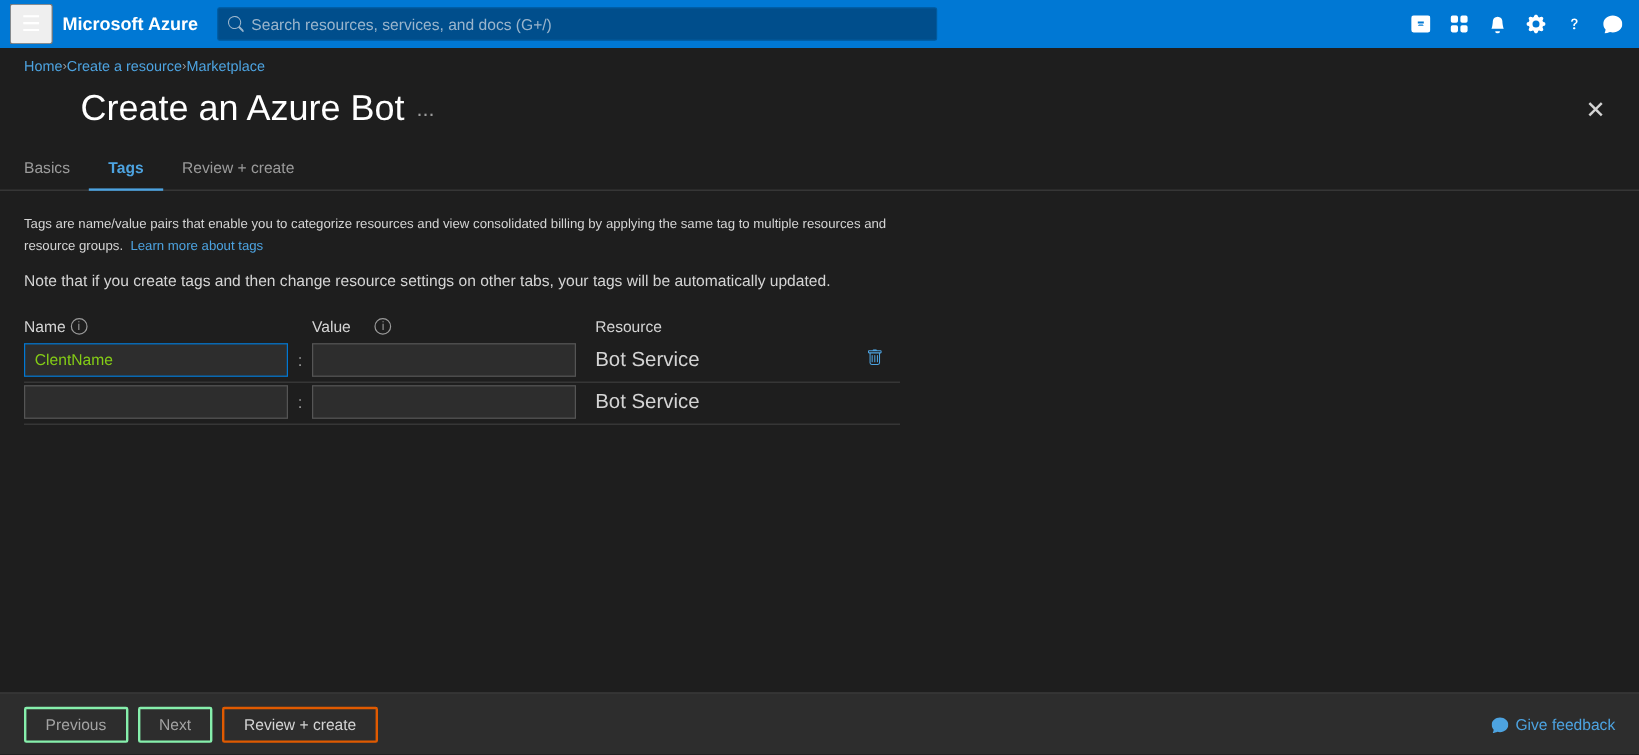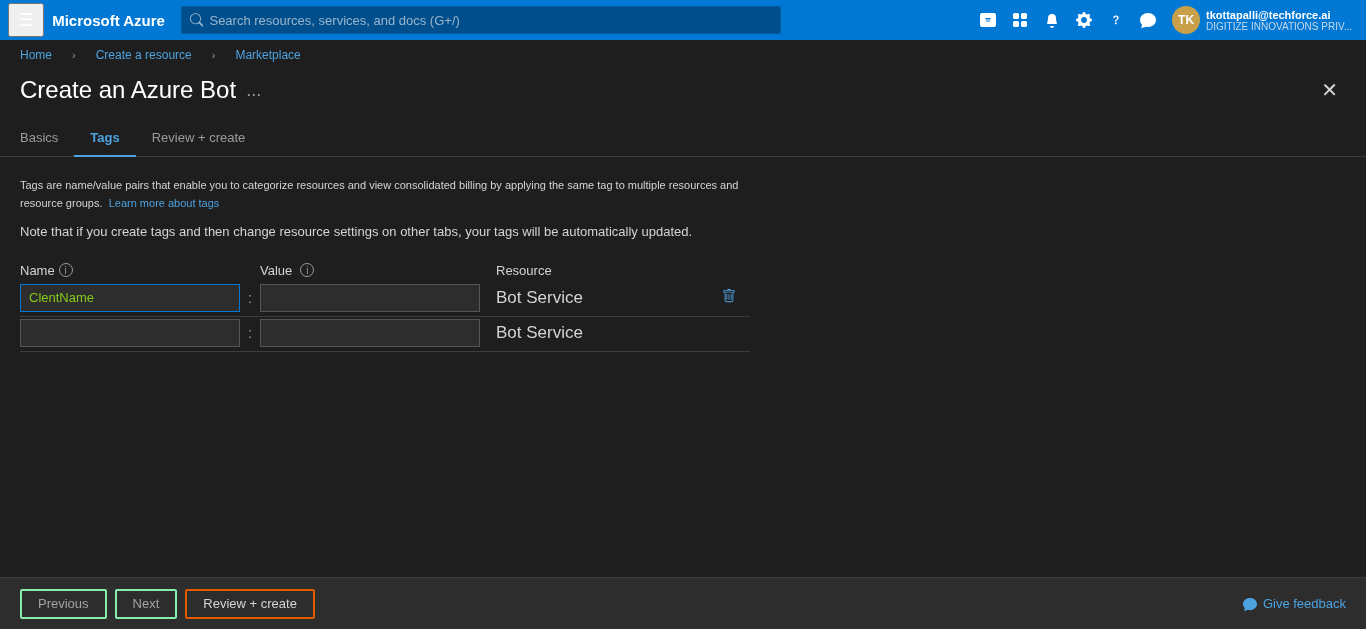--- a/index.html
+++ b/index.html
@@ -118,21 +118,21 @@
       flex-direction: column;
       overflow: hidden;
       background: #1e1e1e;
     }
 
     
     .breadcrumb {
       padding: 8px 20px;
       display: flex;
       align-items: center;
-      gap: 20px;
+      gap: 0;
       font-size: 12px;
       color: #9b9b9b;
       flex-shrink: 0;
     }
     .breadcrumb a {
       color: #4da3e0;
       text-decoration: none;
       cursor: pointer;
     }
     .breadcrumb-sep { color: #9b9b9b; font-size: 11px; }
@@ -144,23 +144,24 @@
       align-items: center;
       justify-content: space-between;
       flex-shrink: 0;
     }
     .page-title-row {
       display: flex;
       align-items: center;
       gap: 10px;
     }
     .page-title {
-      font-size: 24px;
+      font-size: 30px;
       font-weight: 300;
       color: #ffffff;
+      margin-left: 47px;
     }
     .page-more-icon {
       color: #9b9b9b;
       cursor: pointer;
       font-size: 18px;
     }
     .page-close-btn {
       background: transparent;
       border: none;
       color: #d4d4d4;
@@ -238,21 +239,21 @@
     }
     .tags-col-sep {
       width: 20px;
     }
     .tags-col-value {
       width: 220px;
       font-size: 13px;
       color: #d4d4d4;
       display: flex;
       align-items: center;
-      gap: 8px;
+      gap: 20px;
       text-align: center;
     }
     .tags-col-resource {
       flex: 1;
       font-size: 13px;
       color: #d4d4d4;
       margin-left: 16px;
     }
     .info-icon {
       width: 14px;
@@ -400,27 +401,20 @@
       <svg width="16" height="16" viewBox="0 0 16 16" fill="white">
           <path d="M5.255 5.786a.237.237 0 0 0 .241.247h.825c.138 0 .248-.113.266-.25.09-.656.54-1.134 1.342-1.134.686 0 1.314.343 1.314 1.168 0 .635-.374.927-.965 1.371-.673.489-1.206 1.06-1.168 1.987l.003.217a.25.25 0 0 0 .25.246h.811a.25.25 0 0 0 .25-.25v-.105c0-.718.273-.927 1.01-1.486.609-.463 1.244-.977 1.244-2.056 0-1.511-1.276-2.241-2.673-2.241-1.267 0-2.655.59-2.75 2.286zm1.557 5.763c0 .533.425.927 1.01.927.609 0 1.028-.394 1.028-.927 0-.552-.42-.94-1.029-.94-.584 0-1.009.388-1.009.94z"></path>
         </svg>
     </button>
     <button class="nav-icon-btn" title="Feedback">
       <svg width="16" height="16" viewBox="0 0 16 16" fill="white">
           <path d="M5 8a1 1 0 1 1-2 0 1 1 0 0 1 2 0zm4 0a1 1 0 1 1-2 0 1 1 0 0 1 2 0zm3 1a1 1 0 1 0 0-2 1 1 0 0 0 0 2z"></path>
           <path d="M2.165 15.803l.02-.004c1.83-.363 2.948-.842 3.468-1.105A9.06 9.06 0 0 0 8 15c4.418 0 8-3.134 8-7s-3.582-7-8-7-8 3.134-8 7c0 1.76.743 3.37 1.97 4.6a10.437 10.437 0 0 1-.524 2.318l-.003.011a10.722 10.722 0 0 1-.244.637c-.079.186.074.394.273.362a21.673 21.673 0 0 0 .693-.125z"></path>
         </svg>
     </button>
-    <div class="nav-user">
-      <div class="nav-user-avatar">TK</div>
-      <div class="nav-user-info">
-        <span class="nav-user-name">tkottapalli@techforce.ai</span>
-        <span class="nav-user-org">DIGITIZE INNOVATIONS PRIV...</span>
-      </div>
-    </div>
   </div>
 </nav>
 
 <div class="main-area">
   <div class="page-panel">
 
     <div class="breadcrumb">
       <a>Home</a>
       <span class="breadcrumb-sep">›</span>
       <a>Create a resource</a>

